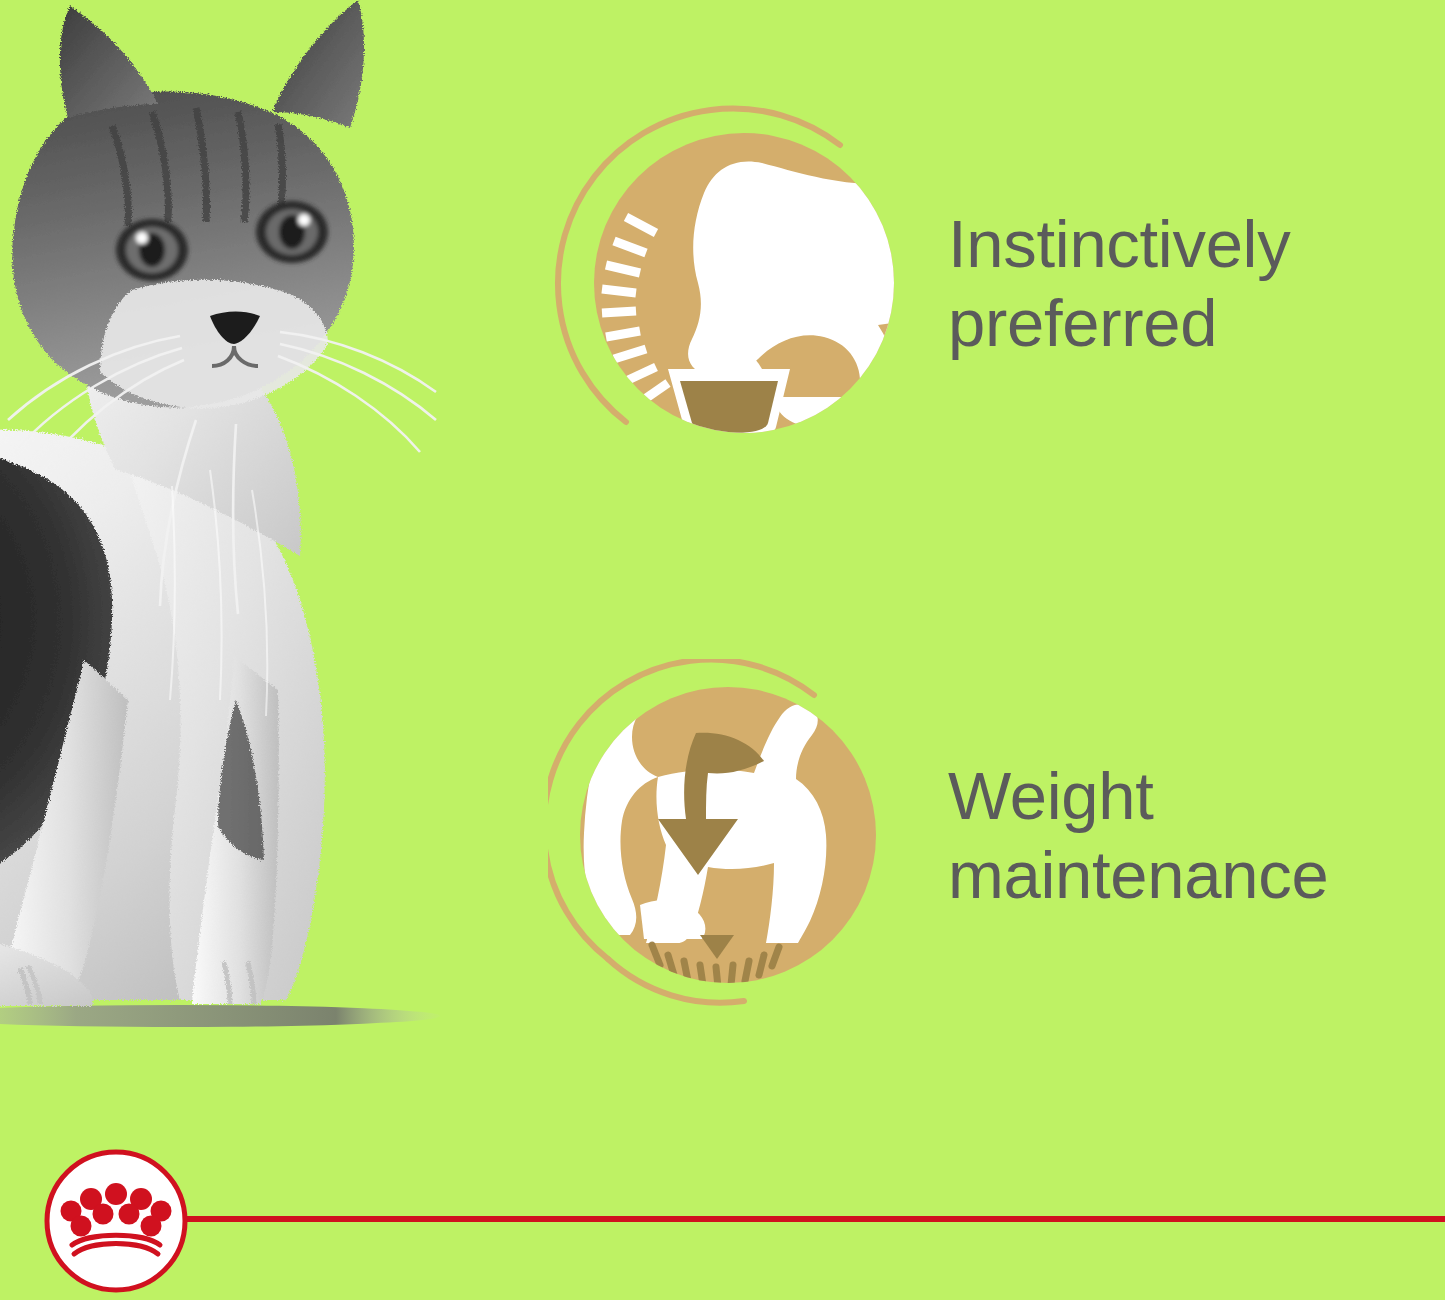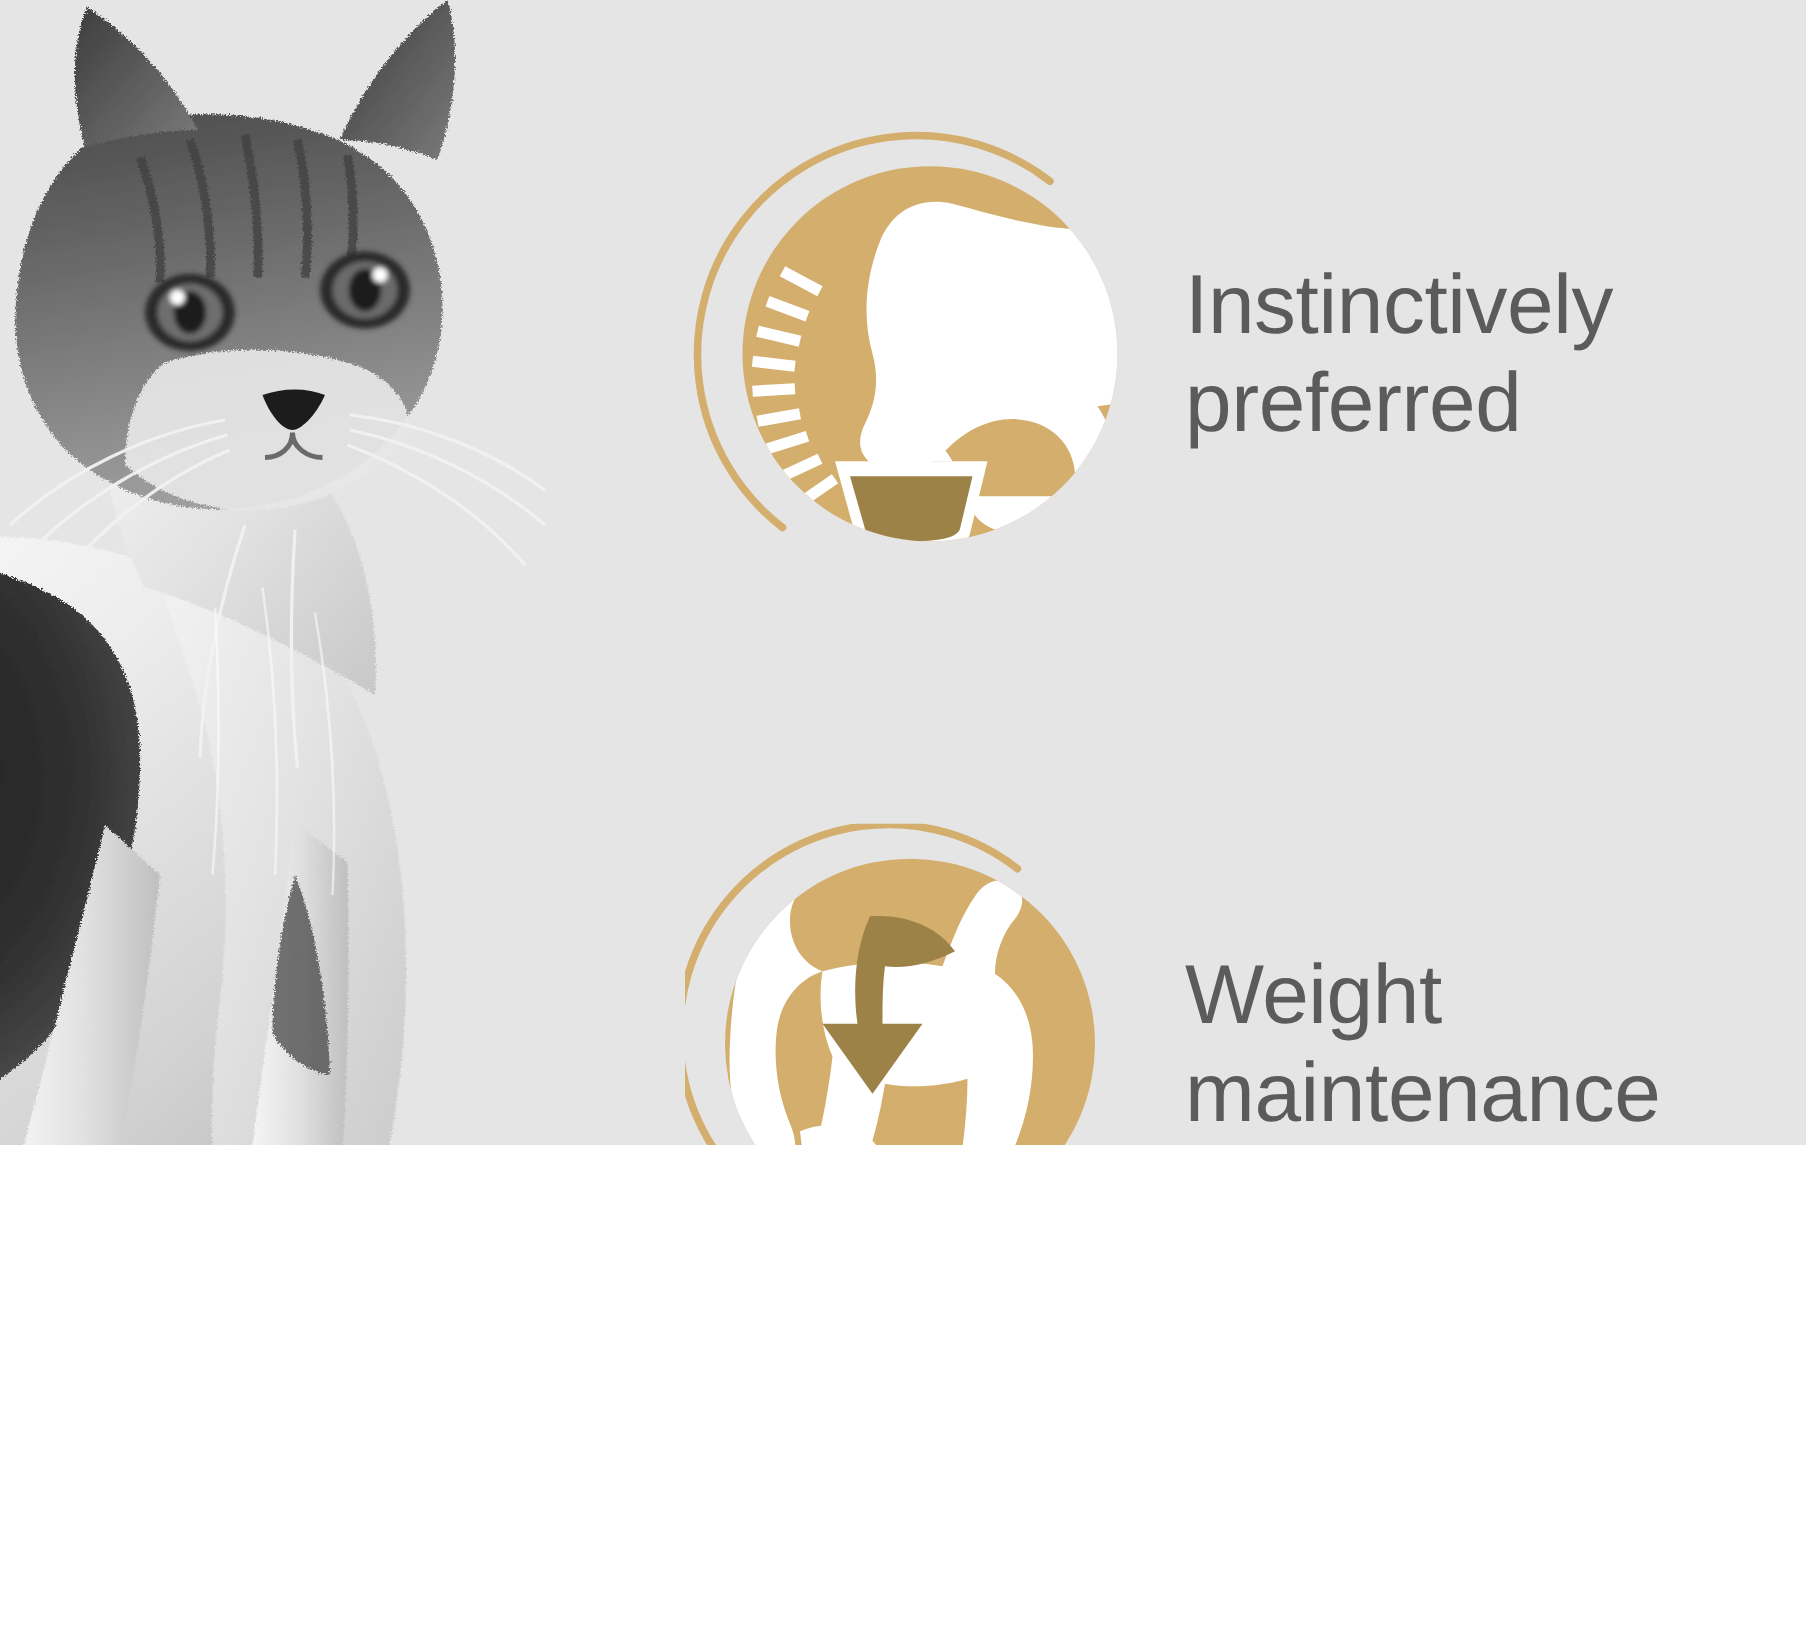--- a/index.html
+++ b/index.html
@@ -6,22 +6,22 @@
     margin: 0;
     padding: 0;
     background: #ffffff;
   }
   body {
     font-family: "Liberation Sans", sans-serif;
   }
   #page {
     position: relative;
     width: 1445px;
-    height: 916px;
-    background: #e5e5e5;
+    height: 1300px;
+    background: #bef264;
     overflow: hidden;
   }
 
   
   #cat-photo {
     position: absolute;
     left: -120px;
     top: 0px;
     width: 680px;
     height: 1070px;

